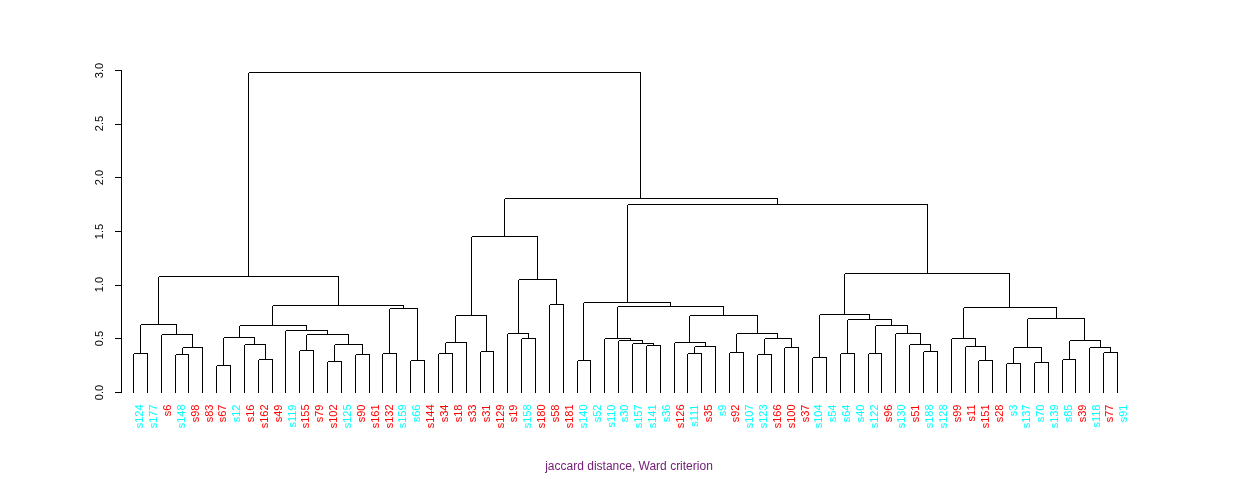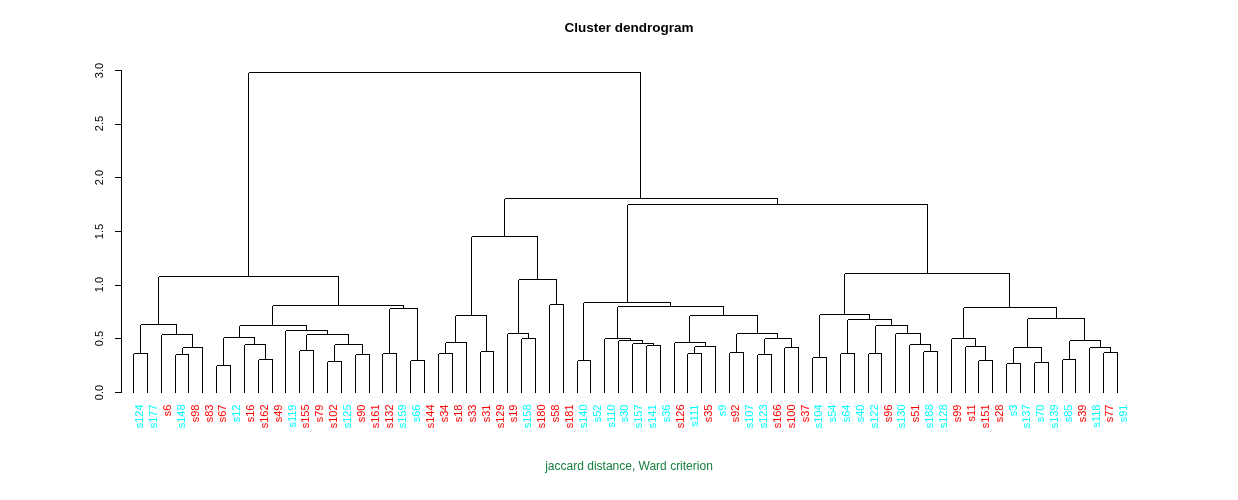--- a/index.html
+++ b/index.html
@@ -2,32 +2,31 @@
 <html><head>
 <meta charset="utf-8">
 <style>
   html,body{margin:0;padding:0;background:#ffffff;}
   body{width:1238px;height:500px;position:relative;overflow:hidden;
        font-family:"Liberation Sans", sans-serif;}
   #plot{position:absolute;left:0;top:0;width:1238px;height:500px;}
   .chart-title{position:absolute;left:129px;top:20px;width:1000px;text-align:center;
        font-size:13.5px;font-weight:bold;color:#000;}
   .x-label{position:absolute;left:129px;top:459px;width:1000px;text-align:center;
-       font-size:12px;color:#15803d;}
+       font-size:12px;color:#701a75;}
   svg{position:absolute;left:0;top:0;}
   .leaf-label{position:absolute;top:398px;line-height:13px;font-size:11px;
        white-space:nowrap;transform:rotate(-90deg);transform-origin:100% 50%;}
   .y-tick-label{position:absolute;width:30px;text-align:center;font-size:11px;color:#000;
        line-height:13px;transform:rotate(-90deg);transform-origin:50% 50%;}
 </style>
 </head>
 <body>
 
 <div id="plot">
-  <div class="chart-title">Cluster dendrogram</div>
   <svg id="dendro-svg" width="1238" height="500" viewBox="0 0 1238 500">
     <path id="links" fill="none" stroke="#000000" stroke-width="1" shape-rendering="crispEdges" d="M133.5 392.5L133.5 353.5M147.5 392.5L147.5 353.5M133.5 353.5L147.5 353.5M175.5 392.5L175.5 354.5M188.5 392.5L188.5 354.5M175.5 354.5L188.5 354.5M182.5 354.5L182.5 347.5M202.5 392.5L202.5 347.5M182.5 347.5L202.5 347.5M161.5 392.5L161.5 334.5M192.5 347.5L192.5 334.5M161.5 334.5L192.5 334.5M140.5 353.5L140.5 324.5M176.5 334.5L176.5 324.5M140.5 324.5L176.5 324.5M216.5 392.5L216.5 365.5M230.5 392.5L230.5 365.5M216.5 365.5L230.5 365.5M258.5 392.5L258.5 359.5M272.5 392.5L272.5 359.5M258.5 359.5L272.5 359.5M244.5 392.5L244.5 344.5M265.5 359.5L265.5 344.5M244.5 344.5L265.5 344.5M223.5 365.5L223.5 337.5M254.5 344.5L254.5 337.5M223.5 337.5L254.5 337.5M299.5 392.5L299.5 350.5M313.5 392.5L313.5 350.5M299.5 350.5L313.5 350.5M327.5 392.5L327.5 361.5M341.5 392.5L341.5 361.5M327.5 361.5L341.5 361.5M355.5 392.5L355.5 354.5M369.5 392.5L369.5 354.5M355.5 354.5L369.5 354.5M334.5 361.5L334.5 344.5M362.5 354.5L362.5 344.5M334.5 344.5L362.5 344.5M306.5 350.5L306.5 334.5M348.5 344.5L348.5 334.5M306.5 334.5L348.5 334.5M285.5 392.5L285.5 330.5M327.5 334.5L327.5 330.5M285.5 330.5L327.5 330.5M239.5 337.5L239.5 325.5M306.5 330.5L306.5 325.5M239.5 325.5L306.5 325.5M382.5 392.5L382.5 353.5M396.5 392.5L396.5 353.5M382.5 353.5L396.5 353.5M410.5 392.5L410.5 360.5M424.5 392.5L424.5 360.5M410.5 360.5L424.5 360.5M389.5 353.5L389.5 308.5M417.5 360.5L417.5 308.5M389.5 308.5L417.5 308.5M272.5 325.5L272.5 305.5M403.5 308.5L403.5 305.5M272.5 305.5L403.5 305.5M158.5 324.5L158.5 276.5M338.5 305.5L338.5 276.5M158.5 276.5L338.5 276.5M438.5 392.5L438.5 353.5M452.5 392.5L452.5 353.5M438.5 353.5L452.5 353.5M445.5 353.5L445.5 342.5M466.5 392.5L466.5 342.5M445.5 342.5L466.5 342.5M480.5 392.5L480.5 351.5M493.5 392.5L493.5 351.5M480.5 351.5L493.5 351.5M455.5 342.5L455.5 315.5M486.5 351.5L486.5 315.5M455.5 315.5L486.5 315.5M521.5 392.5L521.5 338.5M535.5 392.5L535.5 338.5M521.5 338.5L535.5 338.5M507.5 392.5L507.5 333.5M528.5 338.5L528.5 333.5M507.5 333.5L528.5 333.5M549.5 392.5L549.5 304.5M563.5 392.5L563.5 304.5M549.5 304.5L563.5 304.5M518.5 333.5L518.5 279.5M556.5 304.5L556.5 279.5M518.5 279.5L556.5 279.5M471.5 315.5L471.5 236.5M537.5 279.5L537.5 236.5M471.5 236.5L537.5 236.5M577.5 392.5L577.5 360.5M590.5 392.5L590.5 360.5M577.5 360.5L590.5 360.5M646.5 392.5L646.5 345.5M660.5 392.5L660.5 345.5M646.5 345.5L660.5 345.5M632.5 392.5L632.5 343.5M653.5 345.5L653.5 343.5M632.5 343.5L653.5 343.5M618.5 392.5L618.5 340.5M642.5 343.5L642.5 340.5M618.5 340.5L642.5 340.5M604.5 392.5L604.5 338.5M630.5 340.5L630.5 338.5M604.5 338.5L630.5 338.5M687.5 392.5L687.5 353.5M701.5 392.5L701.5 353.5M687.5 353.5L701.5 353.5M694.5 353.5L694.5 346.5M715.5 392.5L715.5 346.5M694.5 346.5L715.5 346.5M674.5 392.5L674.5 342.5M705.5 346.5L705.5 342.5M674.5 342.5L705.5 342.5M729.5 392.5L729.5 352.5M743.5 392.5L743.5 352.5M729.5 352.5L743.5 352.5M757.5 392.5L757.5 354.5M771.5 392.5L771.5 354.5M757.5 354.5L771.5 354.5M784.5 392.5L784.5 347.5M798.5 392.5L798.5 347.5M784.5 347.5L798.5 347.5M764.5 354.5L764.5 338.5M791.5 347.5L791.5 338.5M764.5 338.5L791.5 338.5M736.5 352.5L736.5 333.5M777.5 338.5L777.5 333.5M736.5 333.5L777.5 333.5M689.5 342.5L689.5 315.5M757.5 333.5L757.5 315.5M689.5 315.5L757.5 315.5M617.5 338.5L617.5 306.5M723.5 315.5L723.5 306.5M617.5 306.5L723.5 306.5M583.5 360.5L583.5 302.5M670.5 306.5L670.5 302.5M583.5 302.5L670.5 302.5M812.5 392.5L812.5 357.5M826.5 392.5L826.5 357.5M812.5 357.5L826.5 357.5M840.5 392.5L840.5 353.5M854.5 392.5L854.5 353.5M840.5 353.5L854.5 353.5M868.5 392.5L868.5 353.5M881.5 392.5L881.5 353.5M868.5 353.5L881.5 353.5M923.5 392.5L923.5 351.5M937.5 392.5L937.5 351.5M923.5 351.5L937.5 351.5M909.5 392.5L909.5 344.5M930.5 351.5L930.5 344.5M909.5 344.5L930.5 344.5M895.5 392.5L895.5 333.5M920.5 344.5L920.5 333.5M895.5 333.5L920.5 333.5M875.5 353.5L875.5 325.5M907.5 333.5L907.5 325.5M875.5 325.5L907.5 325.5M847.5 353.5L847.5 319.5M891.5 325.5L891.5 319.5M847.5 319.5L891.5 319.5M819.5 357.5L819.5 314.5M869.5 319.5L869.5 314.5M819.5 314.5L869.5 314.5M978.5 392.5L978.5 360.5M992.5 392.5L992.5 360.5M978.5 360.5L992.5 360.5M965.5 392.5L965.5 346.5M985.5 360.5L985.5 346.5M965.5 346.5L985.5 346.5M951.5 392.5L951.5 338.5M975.5 346.5L975.5 338.5M951.5 338.5L975.5 338.5M1006.5 392.5L1006.5 363.5M1020.5 392.5L1020.5 363.5M1006.5 363.5L1020.5 363.5M1034.5 392.5L1034.5 362.5M1048.5 392.5L1048.5 362.5M1034.5 362.5L1048.5 362.5M1013.5 363.5L1013.5 347.5M1041.5 362.5L1041.5 347.5M1013.5 347.5L1041.5 347.5M1062.5 392.5L1062.5 359.5M1075.5 392.5L1075.5 359.5M1062.5 359.5L1075.5 359.5M1103.5 392.5L1103.5 352.5M1117.5 392.5L1117.5 352.5M1103.5 352.5L1117.5 352.5M1089.5 392.5L1089.5 347.5M1110.5 352.5L1110.5 347.5M1089.5 347.5L1110.5 347.5M1069.5 359.5L1069.5 340.5M1100.5 347.5L1100.5 340.5M1069.5 340.5L1100.5 340.5M1027.5 347.5L1027.5 318.5M1084.5 340.5L1084.5 318.5M1027.5 318.5L1084.5 318.5M963.5 338.5L963.5 307.5M1056.5 318.5L1056.5 307.5M963.5 307.5L1056.5 307.5M844.5 314.5L844.5 273.5M1009.5 307.5L1009.5 273.5M844.5 273.5L1009.5 273.5M627.5 302.5L627.5 204.5M927.5 273.5L927.5 204.5M627.5 204.5L927.5 204.5M504.5 236.5L504.5 198.5M777.5 204.5L777.5 198.5M504.5 198.5L777.5 198.5M248.5 276.5L248.5 72.5M640.5 198.5L640.5 72.5M248.5 72.5L640.5 72.5"></path>
     <path id="yaxis" fill="none" stroke="#000000" stroke-width="1" shape-rendering="crispEdges" d="M121.5 392.5L121.5 70.5M114.5 392.5L121.5 392.5M114.5 338.5L121.5 338.5M114.5 285.5L121.5 285.5M114.5 231.5L121.5 231.5M114.5 177.5L121.5 177.5M114.5 124.5L121.5 124.5M114.5 70.5L121.5 70.5"></path>
   </svg>
   <div id="ytick-labels">
       <span class="y-tick-label" style="left: 84px; top: 385.5px;">0.0</span>
       <span class="y-tick-label" style="left: 84px; top: 331.835px;">0.5</span>
       <span class="y-tick-label" style="left: 84px; top: 278.17px;">1.0</span>
       <span class="y-tick-label" style="left: 84px; top: 224.505px;">1.5</span>
       <span class="y-tick-label" style="left: 84px; top: 170.84px;">2.0</span>

